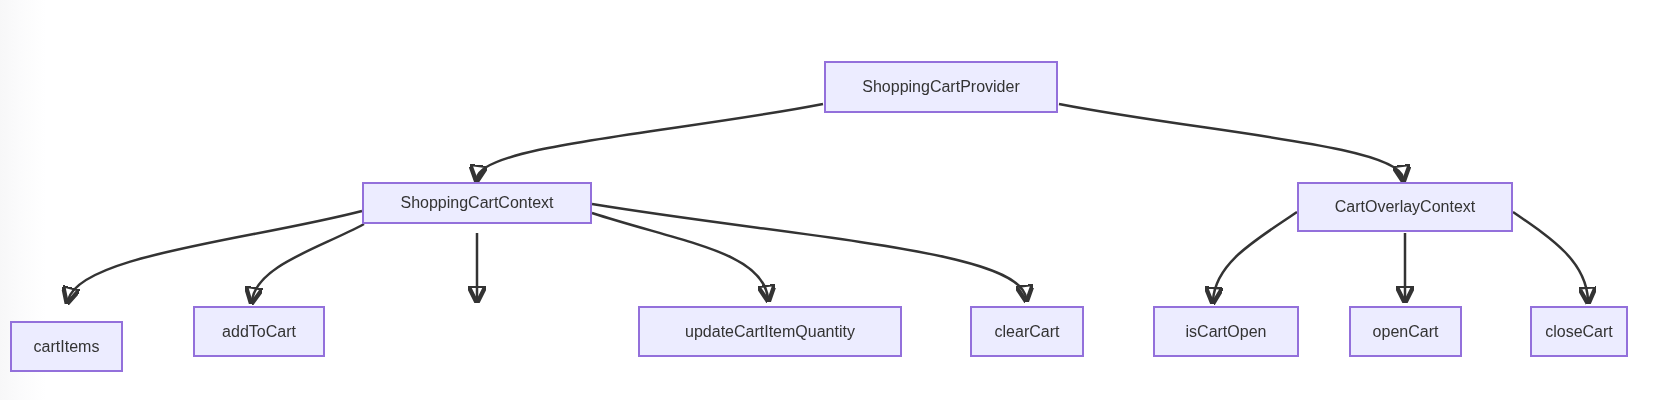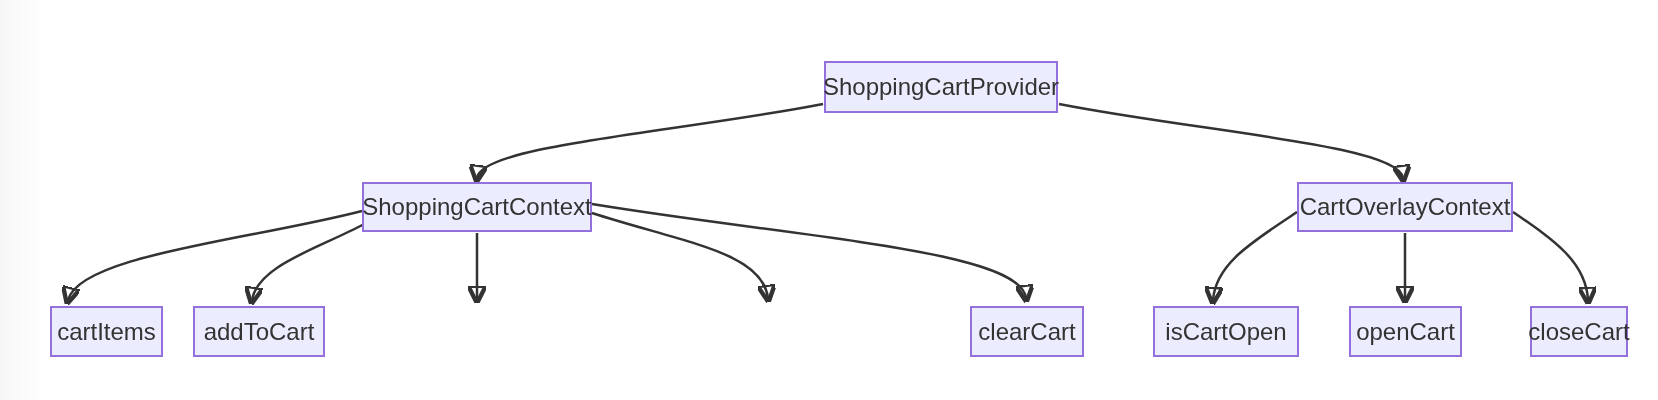--- a/index.html
+++ b/index.html
@@ -34,21 +34,21 @@
   }
   .node {
     position: absolute;
     background: #ECECFF;
     border: 2px solid #9370DB;
     box-sizing: border-box;
     display: flex;
     align-items: center;
     justify-content: center;
     color: #333333;
-    font-size: 24px;
+    font-size: 16px;
     white-space: nowrap;
     text-align: right;
   }
 </style>
 </head>
 <body>
 
 <div class="canvas">
 
   <div class="left-fade"></div>
@@ -66,29 +66,30 @@
     <path d="M 477 233 L 477 299" marker-end="url(#arrowhead)"></path>
     <path d="M 592 213 C 685 243, 762 252, 768 298" marker-end="url(#arrowhead)"></path>
     <path d="M 592 204 C 800 238, 1020 250, 1026 298" marker-end="url(#arrowhead)"></path>
     <path d="M 1297 212 C 1256 240, 1216 262, 1213 300" marker-end="url(#arrowhead)"></path>
     <path d="M 1405 233 L 1405 299" marker-end="url(#arrowhead)"></path>
     <path d="M 1513 212 C 1554 240, 1586 262, 1588 300" marker-end="url(#arrowhead)"></path>
   </svg>
 
   <div class="node" style="left:824px; top:61px; width:234px; height:52px;">ShoppingCartProvider</div>
 
-  <div class="node" style="left:362px; top:182px; width:230px; height:50px;">ShoppingCartContext</div>
+  <div class="node" style="left:362px; top:182px; width:230px; height:42px;">ShoppingCartContext</div>
 
   <div class="node" style="left:1297px; top:182px; width:216px; height:50px;">CartOverlayContext</div>
 
-  <div class="node" style="left:10px; top:306px; width:113px; height:51px;margin-left:40px;">cartItems</div>
+  <div class="node" style="left:10px; top:321px; width:113px; height:51px;">cartItems</div>
 
   <div class="node" style="left:193px; top:306px; width:132px; height:51px;">addToCart</div>
 
 
+  <div class="node" style="left:638px; top:306px; width:264px; height:51px;">updateCartItemQuantity</div>
 
   <div class="node" style="left:970px; top:306px; width:114px; height:51px;">clearCart</div>
 
   <div class="node" style="left:1153px; top:306px; width:146px; height:51px;">isCartOpen</div>
 
   <div class="node" style="left:1349px; top:306px; width:113px; height:51px;">openCart</div>
 
   <div class="node" style="left:1530px; top:306px; width:98px; height:51px;">closeCart</div>
 
 </div>

